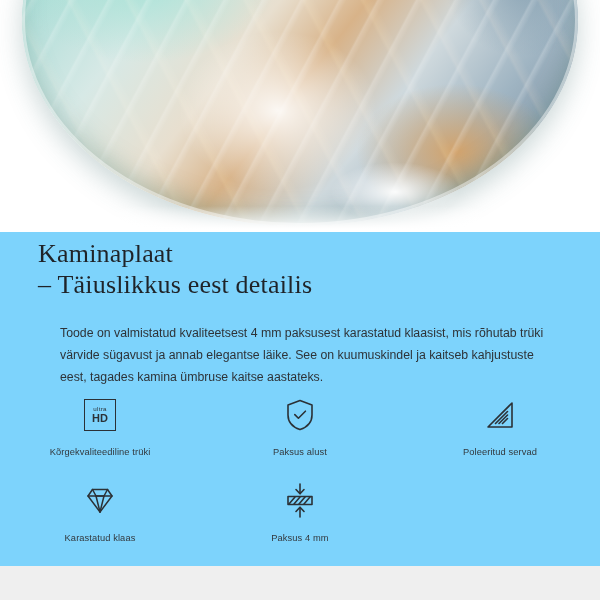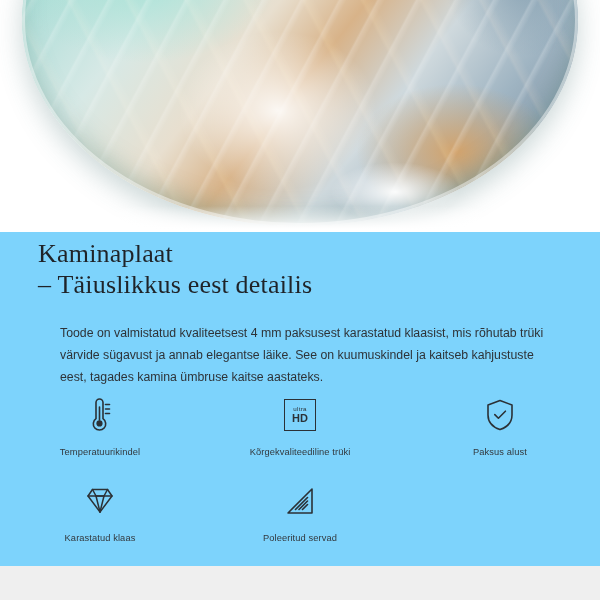--- a/index.html
+++ b/index.html
@@ -191,76 +191,79 @@
   <div class="content">
     <h1 class="headline">
       <span>Kaminaplaat</span>
       <span class="l2">– Täiuslikkus eest detailis</span>
     </h1>
     <p class="body-copy">Toode on valmistatud kvaliteetsest 4 mm paksusest karastatud klaasist, mis rõhutab trüki värvide sügavust ja annab elegantse läike. See on kuumuskindel ja kaitseb kahjustuste eest, tagades kamina ümbruse kaitse aastateks.</p>
   </div>
 
   <div class="features">
 
-    <div class="feature">
-      <div class="glyph">
-        <svg width="34" height="38" viewBox="0 0 34 38" fill="none" stroke="#2b3136" stroke-width="1.6" stroke-linecap="round">
-          <path d="M13 6.5a3.5 3.5 0 0 1 7 0v16.2a6.2 6.2 0 1 1-7 0z"></path>
-          <line x1="16.5" y1="11" x2="16.5" y2="24"></line>
-          <circle cx="16.5" cy="27.4" r="3.1" fill="#2b3136" stroke="none"></circle>
-          <line x1="22.5" y1="8.5" x2="26.5" y2="8.5"></line>
-          <line x1="22.5" y1="13" x2="26.5" y2="13"></line>
-          <line x1="22.5" y1="17.5" x2="26.5" y2="17.5"></line>
-        </svg>
-      </div>
-      <div class="caption">Temperatuurikindel</div>
-    </div>
 
     <div class="feature">
       <div class="glyph">
         <div class="ultrahd">
           <div class="u-top">ultra</div>
           <div class="u-bot">HD</div>
         </div>
       </div>
       <div class="caption">Kõrgekvaliteediline trüki</div>
     </div>
 
     <div class="feature">
       <div class="glyph">
         <svg width="34" height="38" viewBox="0 0 34 38" fill="none" stroke="#2b3136" stroke-width="1.6" stroke-linejoin="round" stroke-linecap="round">
           <path d="M17 4.5 29 9v10c0 7.2-5 12.2-12 14.6C10 31.2 5 26.2 5 19V9z"></path>
           <polyline points="11.8,18.6 15.4,22.2 22.4,15.2"></polyline>
         </svg>
       </div>
       <div class="caption">Paksus alust</div>
+    </div>
+
+    <div class="feature">
+      <div class="glyph">
+        <svg width="34" height="34" viewBox="0 0 34 34" fill="none" stroke="#2b3136" stroke-width="1.6" stroke-linejoin="round" stroke-linecap="round">
+          <path d="M5 29 29 5v24z"></path>
+          <line x1="16" y1="25.5" x2="24.5" y2="17"></line>
+          <line x1="19.5" y1="25.5" x2="24.5" y2="20.5"></line>
+          <line x1="12.5" y1="25.5" x2="24.5" y2="13.5"></line>
+        </svg>
+      </div>
+      <div class="caption">Poleeritud servad</div>
     </div>
 
     <div class="feature">
       <div class="glyph">
         <svg width="38" height="34" viewBox="0 0 38 34" fill="none" stroke="#2b3136" stroke-width="1.5" stroke-linejoin="round" stroke-linecap="round">
           <path d="M7 12 11.5 5.5h15L31 12 19 28z"></path>
           <path d="M7 12h24"></path>
           <path d="M11.5 5.5 15 12l4 16"></path>
           <path d="M26.5 5.5 23 12l-4 16"></path>
           <path d="M15 12h8"></path>
         </svg>
       </div>
       <div class="caption">Karastatud klaas</div>
     </div>
 
     <div class="feature">
       <div class="glyph">
-        <svg width="34" height="34" viewBox="0 0 34 34" fill="none" stroke="#2b3136" stroke-width="1.6" stroke-linejoin="round" stroke-linecap="round">
-          <path d="M5 29 29 5v24z"></path>
-          <line x1="16" y1="25.5" x2="24.5" y2="17"></line>
-          <line x1="19.5" y1="25.5" x2="24.5" y2="20.5"></line>
-          <line x1="12.5" y1="25.5" x2="24.5" y2="13.5"></line>
-        </svg>
-      </div>
-      <div class="caption">Poleeritud servad</div>
-    </div>
-
+        <svg width="38" height="40" viewBox="0 0 38 40" fill="none" stroke="#2b3136" stroke-width="1.6" stroke-linejoin="round" stroke-linecap="round">
+          <line x1="19" y1="3" x2="19" y2="12"></line>
+          <polyline points="15,8.5 19,12.8 23,8.5"></polyline>
+          <rect x="7" y="15.5" width="24" height="8" fill="none"></rect>
+          <line x1="8" y1="23" x2="14" y2="16"></line>
+          <line x1="13" y1="23" x2="19" y2="16"></line>
+          <line x1="18" y1="23" x2="24" y2="16"></line>
+          <line x1="23" y1="23" x2="29" y2="16"></line>
+          <line x1="19" y1="36" x2="19" y2="27"></line>
+          <polyline points="15,30.5 19,26.2 23,30.5"></polyline>
+        </svg>
+      </div>
+      <div class="caption">Paksus 4 mm</div>
+    </div>
 
   </div>
 
   <div class="footer-bar"></div>
 </div>
 
 </body></html>

